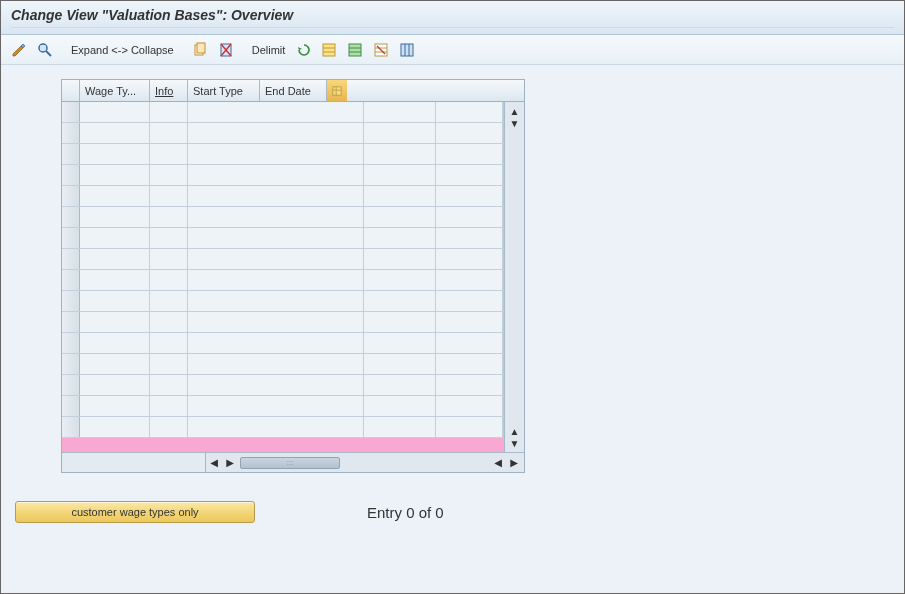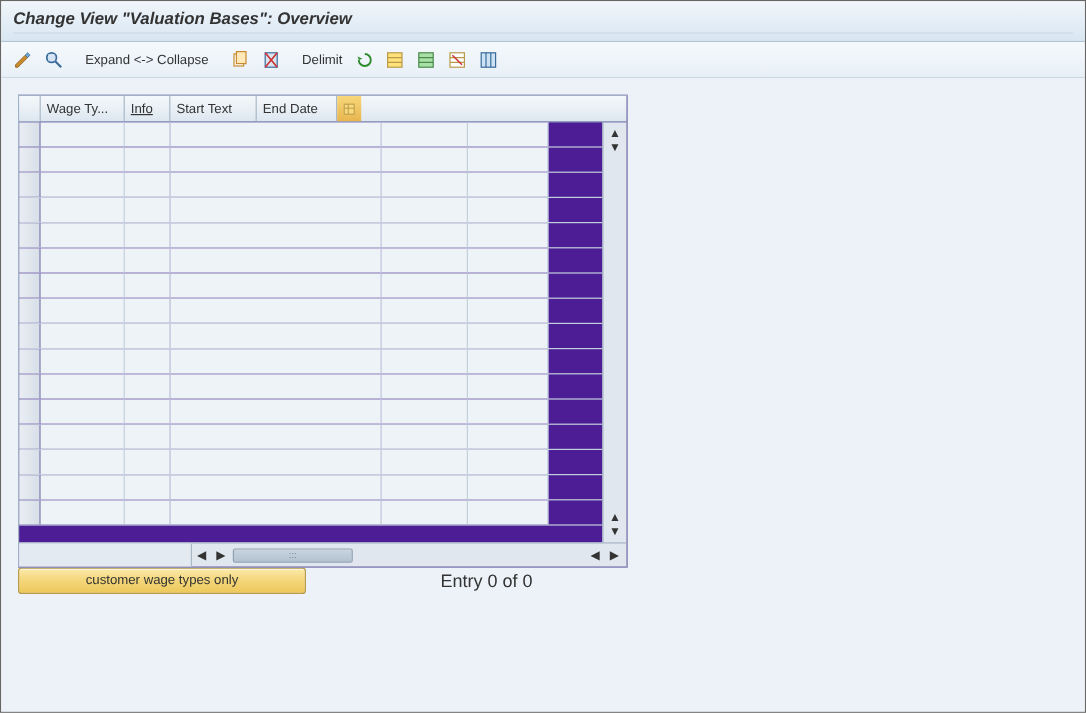--- a/index.html
+++ b/index.html
@@ -54,24 +54,25 @@
       cursor: pointer;
     }
     .tb-sep { width: 2px; }
     .content {
       padding: 14px;
       background: #ecf2f8;
       height: calc(100% - 60px);
       position: relative;
     }
     .table-wrap {
-      width: 508px;
-      background: #4c1d95;
+      width: 464px;
+      background: #f9a8d4;
       border: 1px solid #9fb2c4;
       position: relative;
+      margin-left: 46px;
     }
     .table-head {
       display: flex;
       background: linear-gradient(to bottom, #f5f8fb 0%, #dde7f0 100%);
       border-bottom: 1px solid #9fb2c4;
       height: 22px;
     }
     .th {
       border-right: 1px solid #aab9c8;
       padding: 3px 5px;
@@ -160,20 +161,21 @@
       background: linear-gradient(to bottom,#c9d4df,#b3c2d0);
       border: 1px solid #8fa2b4;
       border-radius: 2px;
       margin: 0 2px;
       display:flex; align-items:center; justify-content:center;
       font-size: 8px; color:#7a8a99;
     }
     .hscroll .track { flex: 1; }
     .hscroll .right-group { margin-left: auto; display:flex; align-items:center; padding-right:2px; }
     .bottom-bar {
+      margin-top: 28px;
       display: flex;
       align-items: center;
       gap: 12px;
     }
     .btn {
       background: linear-gradient(to bottom, #fbe9a8 0%, #f3d679 50%, #edc95c 100%);
       border: 1px solid #b89a4a;
       border-radius: 3px;
       height: 22px;
       display: inline-flex;
@@ -295,21 +297,21 @@
 </div>
 
 <div class="content">
   <div class="watermark">www.tutorialkart.com</div>
 
   <div class="table-wrap">
     <div class="table-head">
       <div class="th rowhead"></div>
       <div class="th c1">Wage Ty...</div>
       <div class="th c2">Info</div>
-      <div class="th c4">Start Text</div>
+      <div class="th c4">Start Type</div>
       <div class="th c5">End Date</div>
       <div class="th corner">
         <svg viewBox="0 0 12 12">
             <rect x="1" y="1" width="10" height="10" fill="#f9d97a" stroke="#b89a4a"></rect>
             <line x1="1" y1="5" x2="11" y2="5" stroke="#b89a4a"></line>
             <line x1="5" y1="1" x2="5" y2="11" stroke="#b89a4a"></line>
           </svg>
       </div>
     </div>
     <div class="table-body">

